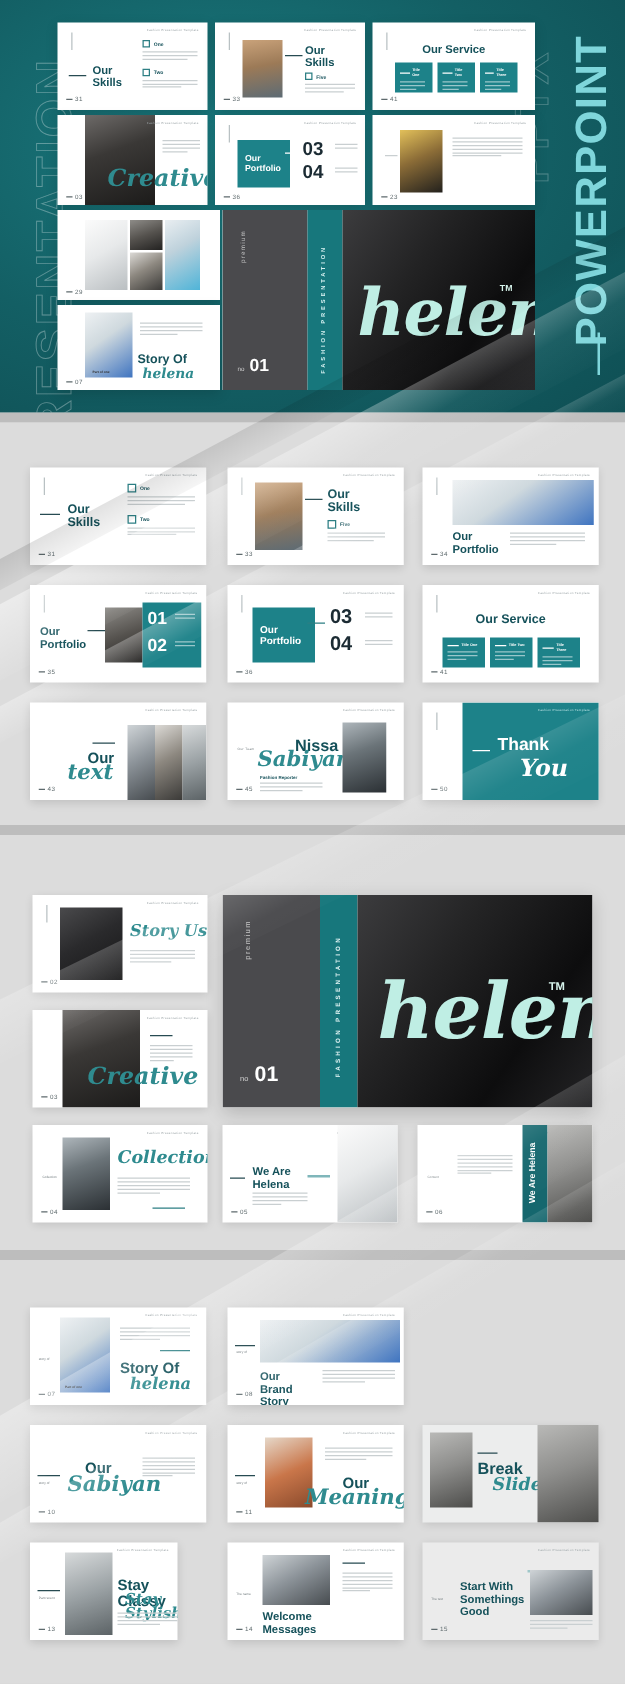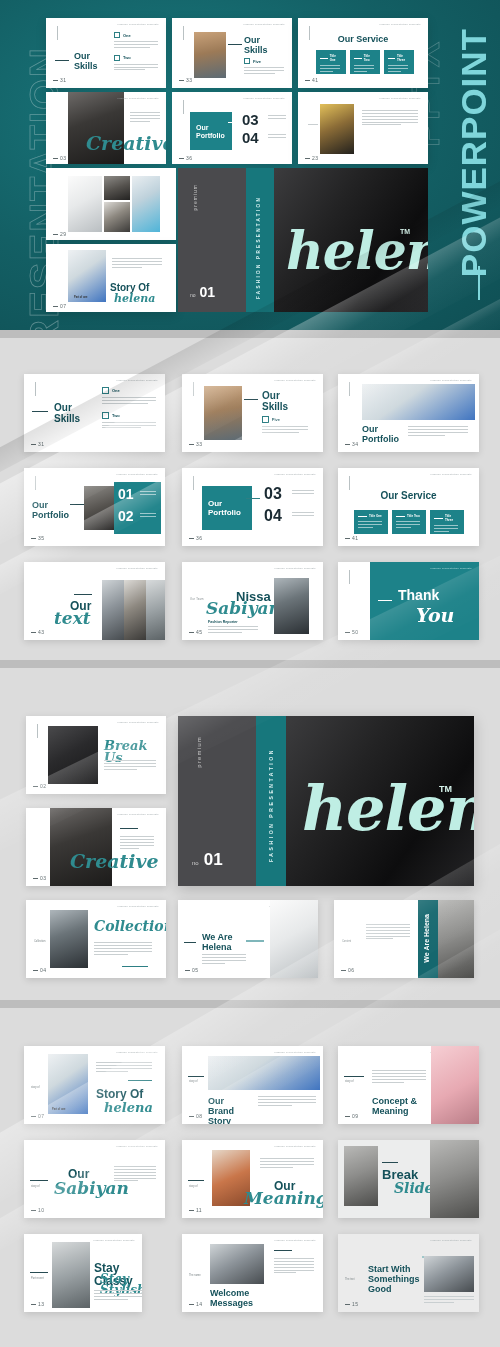--- a/index.html
+++ b/index.html
@@ -483,21 +483,21 @@
   </div>
 
   <div class="band band-sep" style="position:absolute;left:0;top:660px;"></div>
 
   <div class="band band-gray" style="position:absolute;left:0;top:668px;height:332px;">
 
     <div class="slide flat" style="left:26px;top:48px;width:140px;height:78px;">
       <div class="s-tick"></div>
       <div class="s-head">Fashion Presentation Template</div>
       <div class="ph ph-dark" style="position:absolute;left:22px;top:10px;width:50px;height:58px;"></div>
-      <div class="script" style="position:absolute;left:78px;top:24px;font-size:13px;">Break Us</div>
+      <div class="script" style="position:absolute;left:78px;top:24px;font-size:13px;">Story Us</div>
       <div class="lines" style="position:absolute;left:78px;top:44px;width:52px;">
         <span style="width:100%"></span>
           <span style="width:100%"></span>
           <span style="width:100%"></span>
           <span style="width:64%"></span>
       </div>
       <div class="s-num"><i></i><span>02</span></div>
     </div>
 
     <div class="slide flat" style="left:26px;top:140px;width:140px;height:78px;">
@@ -610,35 +610,20 @@
       <div class="ttl" style="position:absolute;left:26px;top:50px;width:42px;font-size:9px;">Our Brand Story</div>
       <div class="lines" style="position:absolute;left:76px;top:50px;width:58px;">
         <span style="width:100%"></span>
           <span style="width:100%"></span>
           <span style="width:100%"></span>
           <span style="width:58%"></span>
       </div>
       <div class="s-num"><i></i><span>08</span></div>
     </div>
 
-    <div class="slide flat" style="left:338px;top:38px;width:141px;height:78px;">
-      <div class="s-head">Fashion Presentation Template</div>
-      <div class="rule-dk" style="position:absolute;left:6px;top:30px;width:20px;"></div>
-      <div style="position:absolute;left:7px;top:34px;font-size:2.6px;color:#7b8487;">story of</div>
-      <div class="lines" style="position:absolute;left:34px;top:24px;width:54px;">
-        <span style="width:100%"></span>
-          <span style="width:100%"></span>
-          <span style="width:100%"></span>
-          <span style="width:100%"></span>
-          <span style="width:60%"></span>
-      </div>
-      <div class="ttl" style="position:absolute;left:34px;top:50px;width:50px;font-size:9px;">Concept &amp; Meaning</div>
-      <div class="ph ph-pink" style="position:absolute;right:0;top:0;width:48px;height:78px;"></div>
-      <div class="s-num"><i></i><span>09</span></div>
-    </div>
 
     <div class="slide flat" style="left:24px;top:132px;width:141px;height:78px;">
       <div class="s-head">Fashion Presentation Template</div>
       <div class="rule-dk" style="position:absolute;left:6px;top:40px;width:18px;"></div>
       <div style="position:absolute;left:7px;top:45px;font-size:2.6px;color:#7b8487;">story of</div>
       <div class="ttl" style="position:absolute;left:44px;top:28px;font-size:12px;">Our</div>
       <div class="script" style="position:absolute;left:30px;top:40px;font-size:17px;">Sabiyan</div>
       <div class="lines" style="position:absolute;left:90px;top:26px;width:42px;">
         <span style="width:100%"></span>
           <span style="width:100%"></span>

